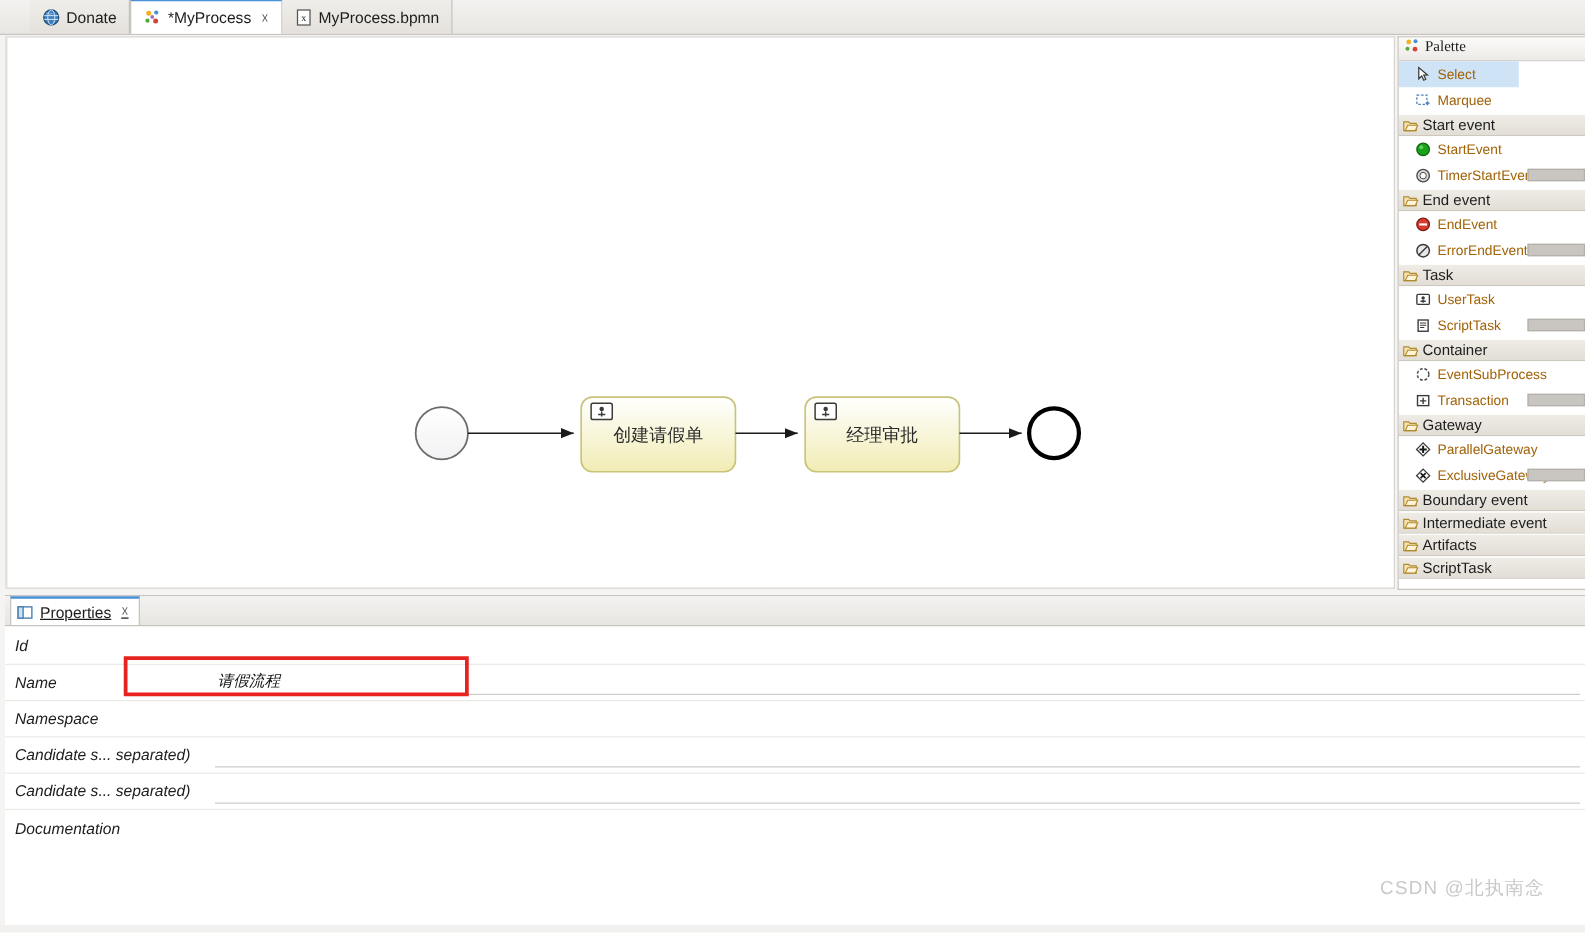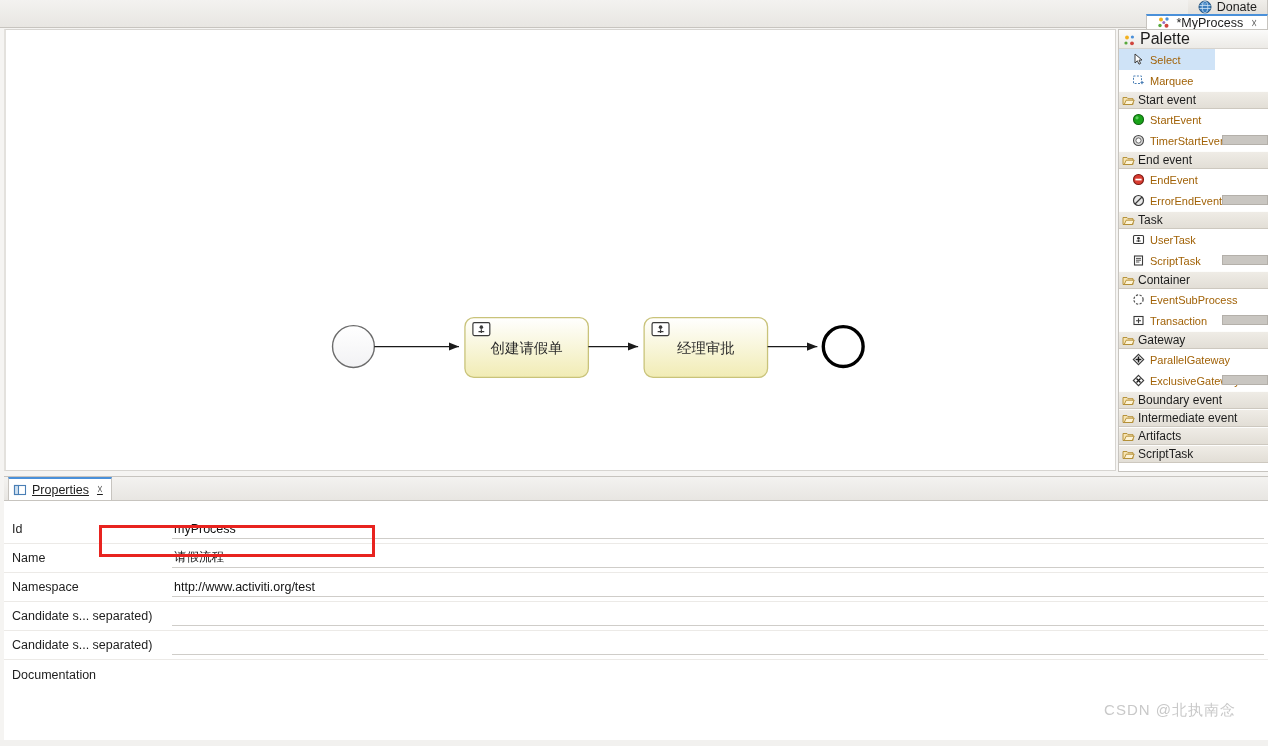--- a/index.html
+++ b/index.html
@@ -17,21 +17,20 @@
   }
 
   
   .tabbar {
     position: absolute; left: 0; top: 0;
     width: 1268px; height: 28px;
     background: linear-gradient(#f3f2f0, #e8e6e2);
     border-bottom: 1px solid #c7c4bf;
     display: flex; align-items: flex-end;
     padding-left: 24px;
-    flex-direction: column;
   }
   .tab {
     height: 27px;
     display: flex; align-items: center; gap: 5px;
     padding: 0 10px;
     font-size: 12.5px;
     color: #1d1d1d;
     position: relative;
     border-right: 1px solid #c7c4bf;
     background: linear-gradient(#f0eeea, #e4e1dc);
@@ -71,26 +70,27 @@
     position: absolute;
     left: 1118px; top: 29px;
     width: 150px; height: 443px;
     background: #ffffff;
     border: 1px solid #c7c4bf;
     border-right: none;
     overflow: hidden;
     font-size: 12px;
   }
   .pal-title {
-    height: 19px; display: flex; align-items: center; gap: 4px;
+    height: 19px; display: flex; align-items: flex-start; gap: 4px;
     padding-left: 4px;
     background: linear-gradient(#fbfbfa, #eceae6);
     border-bottom: 1px solid #d6d3ce;
     color: #1d1d1d;
-    font-size: 16px;
+    font-size: 12px;
+    font-family: Liberation Serif, serif;
   }
   .pal-section {
     height: 18px;
     display: flex; align-items: center; gap: 3px;
     padding-left: 3px;
     background: linear-gradient(#efece6, #e2ded6);
     border-top: 1px solid #fdfdfc;
     border-bottom: 1px solid #cdc8bf;
     color: #1d1d1d;
     font-size: 12px;
@@ -147,22 +147,23 @@
   }
   .side-item {
     height: 21px; line-height: 21px;
     padding-left: 8px;
     font-size: 12.5px;
     color: #3a3a3a;
   }
   .side-item.active { font-weight: bold; color: #000; }
   .props-form {
     flex: 1 1 auto;
-    padding-top: 14px;
+    padding-top: 2px;
     position: relative;
+    font-style: italic;
   }
   .form-row {
     display: flex; align-items: center;
     height: 29px;
     border-bottom: 1px solid #eceae7;
   }
   .form-row.docrow { height: 96px; align-items: flex-start; padding-top: 8px; border-bottom: none; flex-direction: column; }
   .form-label {
     width: 168px; flex: 0 0 168px;
     padding-left: 8px;
@@ -531,31 +532,29 @@
       </div>
     </div>
 
     <div class="props-body">
 
 
       <div class="props-form">
 
         <div class="form-row">
           <div class="form-label">Id</div>
-          <div class="form-field">myProcess</div>
         </div>
 
         <div class="form-row">
           <div class="form-label">Name</div>
           <div class="form-field">请假流程</div>
         </div>
 
         <div class="form-row">
           <div class="form-label">Namespace</div>
-          <div class="form-field">http://www.activiti.org/test</div>
         </div>
 
         <div class="form-row">
           <div class="form-label">Candidate s... separated)</div>
           <div class="form-field"></div>
         </div>
 
         <div class="form-row">
           <div class="form-label">Candidate s... separated)</div>
           <div class="form-field"></div>

